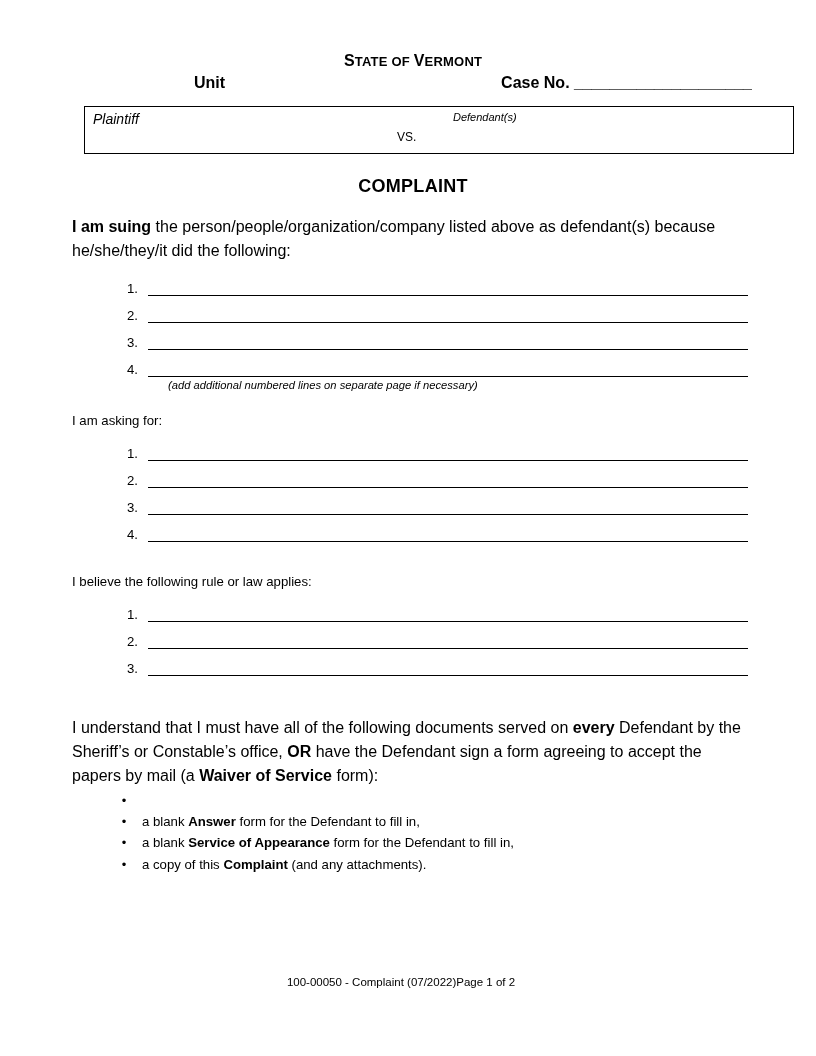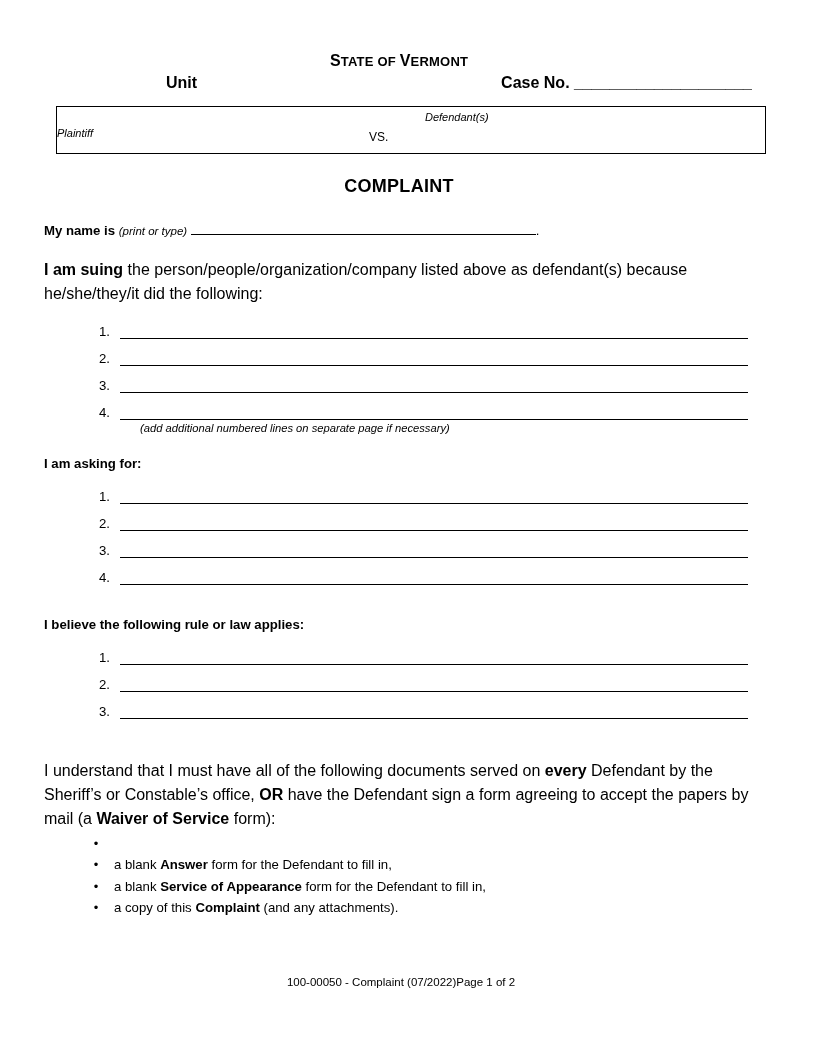--- a/index.html
+++ b/index.html
@@ -14,21 +14,21 @@
     font-family: "Liberation Sans", sans-serif;
     color: #000000;
     overflow: hidden;
   }
   .page {
     position: absolute;
     left: 0; top: 0;
     width: 816px;
     height: 1016px;
     box-sizing: border-box;
-    padding: 48px 62px 30px 44px;
+    padding: 48px 62px 30px 72px;
   }
 
   
   .state-title {
     text-align: center;
     font-weight: bold;
     font-size: 15px;
     letter-spacing: 0.2px;
     margin: 4px 0 0 0;
   }
@@ -62,24 +62,23 @@
     margin-left: 12px;
     margin-right: 0px;
     width: 710px;
     height: 48px;
     border: 1px solid #000;
     box-sizing: border-box;
     position: relative;
   }
   .caption-plaintiff {
     position: absolute;
-    left: 0; top: 4px;
+    left: 8px; top: 4px;
     font-style: italic;
-    font-size: 11px;
-    margin-top: 16px;
+    font-size: 14px;
   }
   .caption-defendant {
     position: absolute;
     left: 368px; top: 4px;
     font-style: italic;
     font-size: 11px;
   }
   .caption-vs {
     position: absolute;
     left: 312px; top: 23px;
@@ -136,21 +135,21 @@
   }
   .note-italic {
     font-style: italic;
     font-size: 11.2px;
     margin-left: 96px;
     margin-top: 2px;
   }
 
   .section-head {
     font-size: 13.2px;
-    font-weight: bold;
+    font-weight: normal;
     margin-top: 22px;
   }
 
   .bullets {
     margin-top: 2px;
     font-size: 13.2px;
     line-height: 1.62;
   }
   .bullet-row {
     display: flex;
@@ -191,25 +190,20 @@
   </div>
 
   <div class="caption-box">
     <span class="caption-plaintiff">Plaintiff</span>
     <span class="caption-defendant">Defendant(s)</span>
     <span class="caption-vs">VS.</span>
   </div>
 
   <div class="doc-title">COMPLAINT</div>
 
-  <div class="body-text">
-    <span class="b">My name is</span>
-    <span class="small-i">(print or type)</span>
-    <span class="fill-line" style="width:345px;"></span><span>.</span>
-  </div>
 
   <div class="para">
     <span class="b">I am suing</span><span> the person/people/organization/company listed above as defendant(s) because he/she/they/it did the following:</span>
   </div>
 
   <div class="numlist">
     <div class="numrow">
       <span class="num">1.</span>
       <span class="blank"></span>
     </div>

